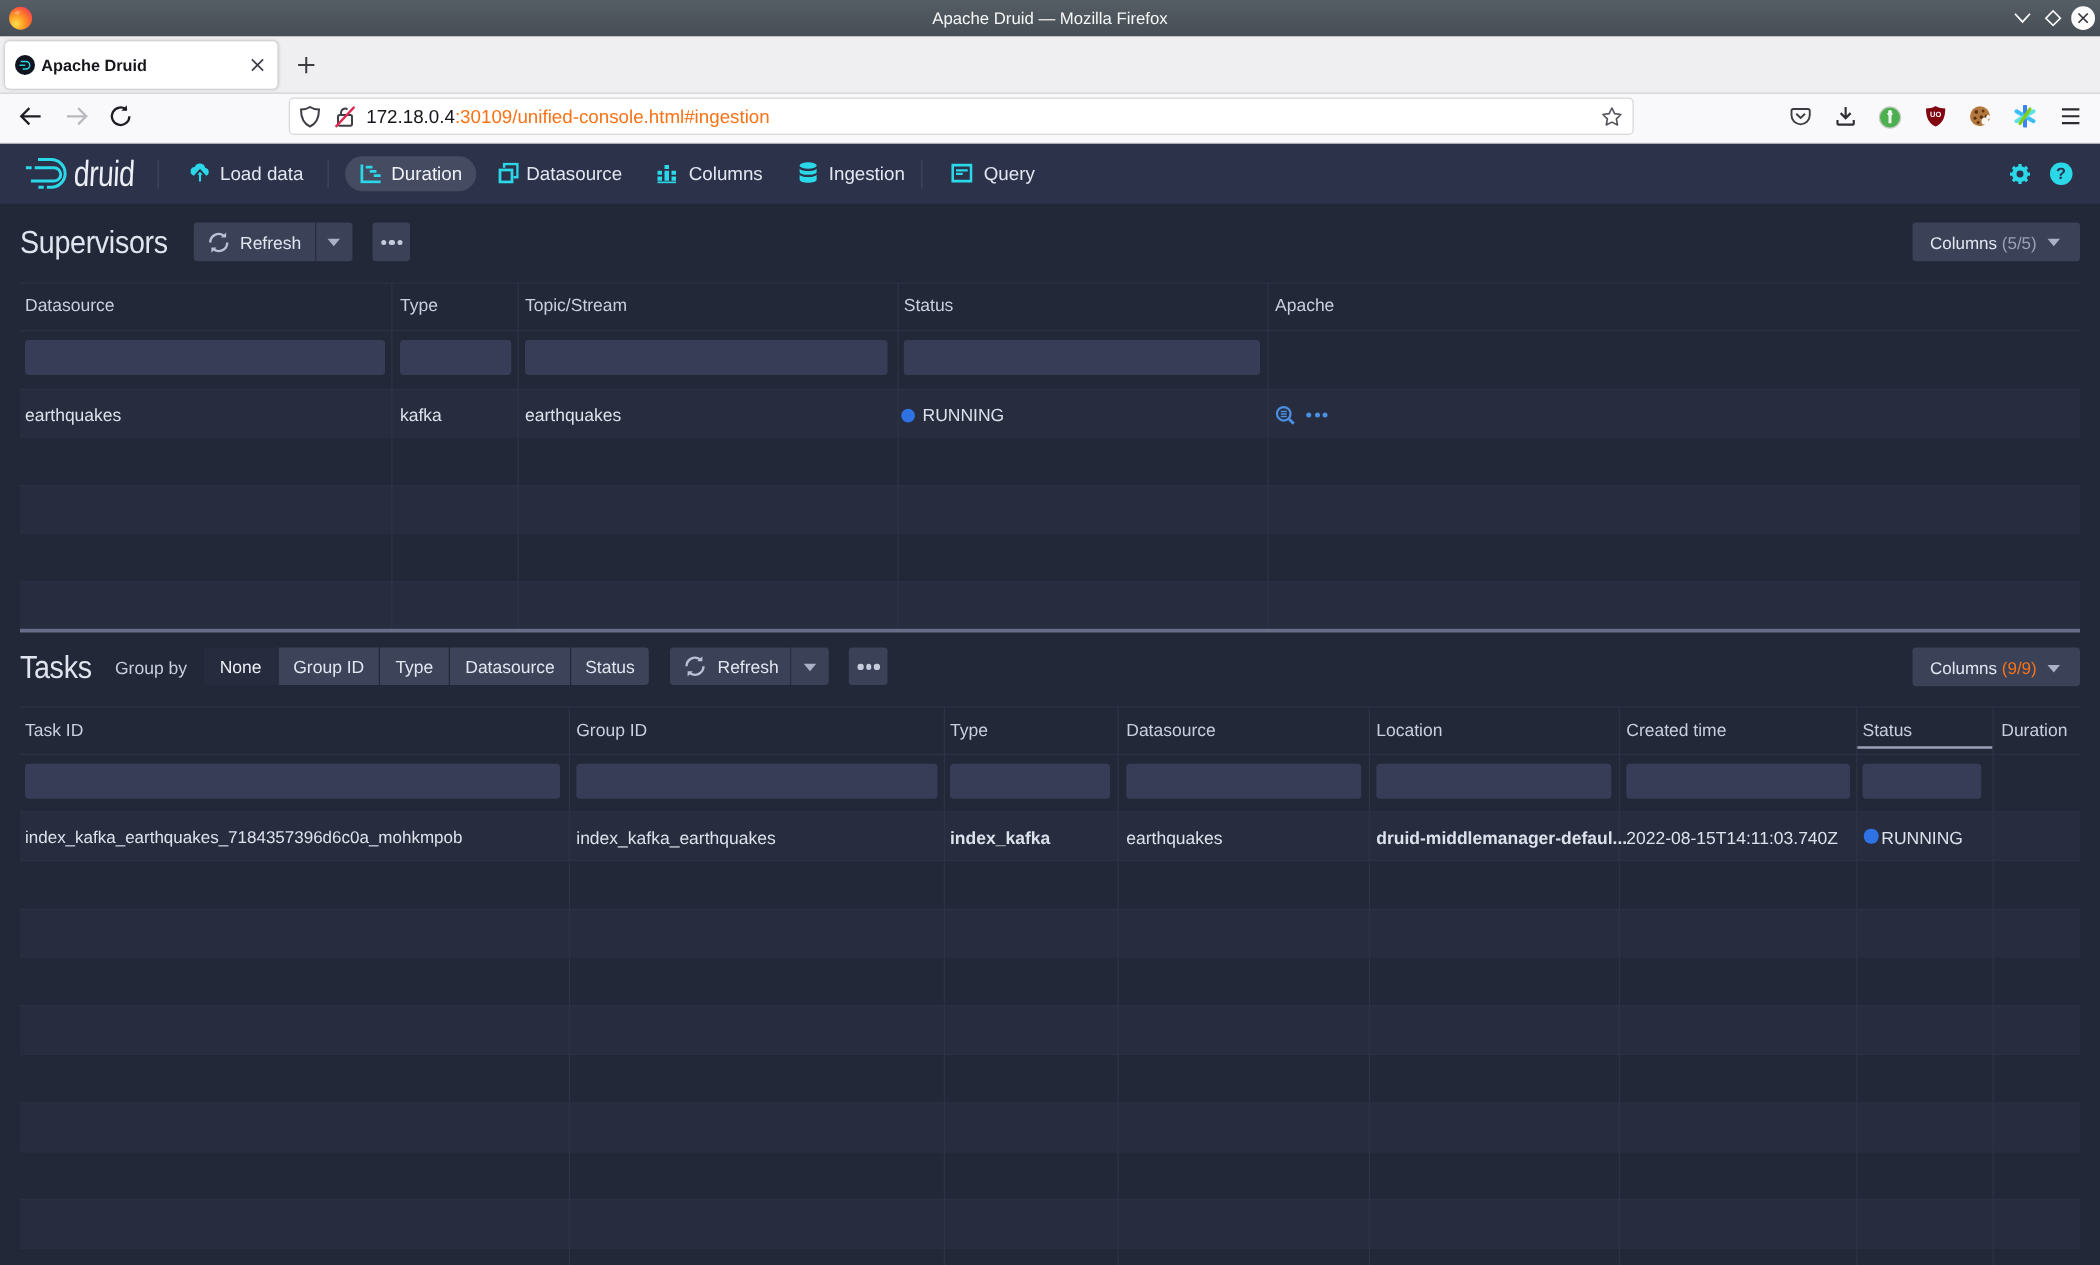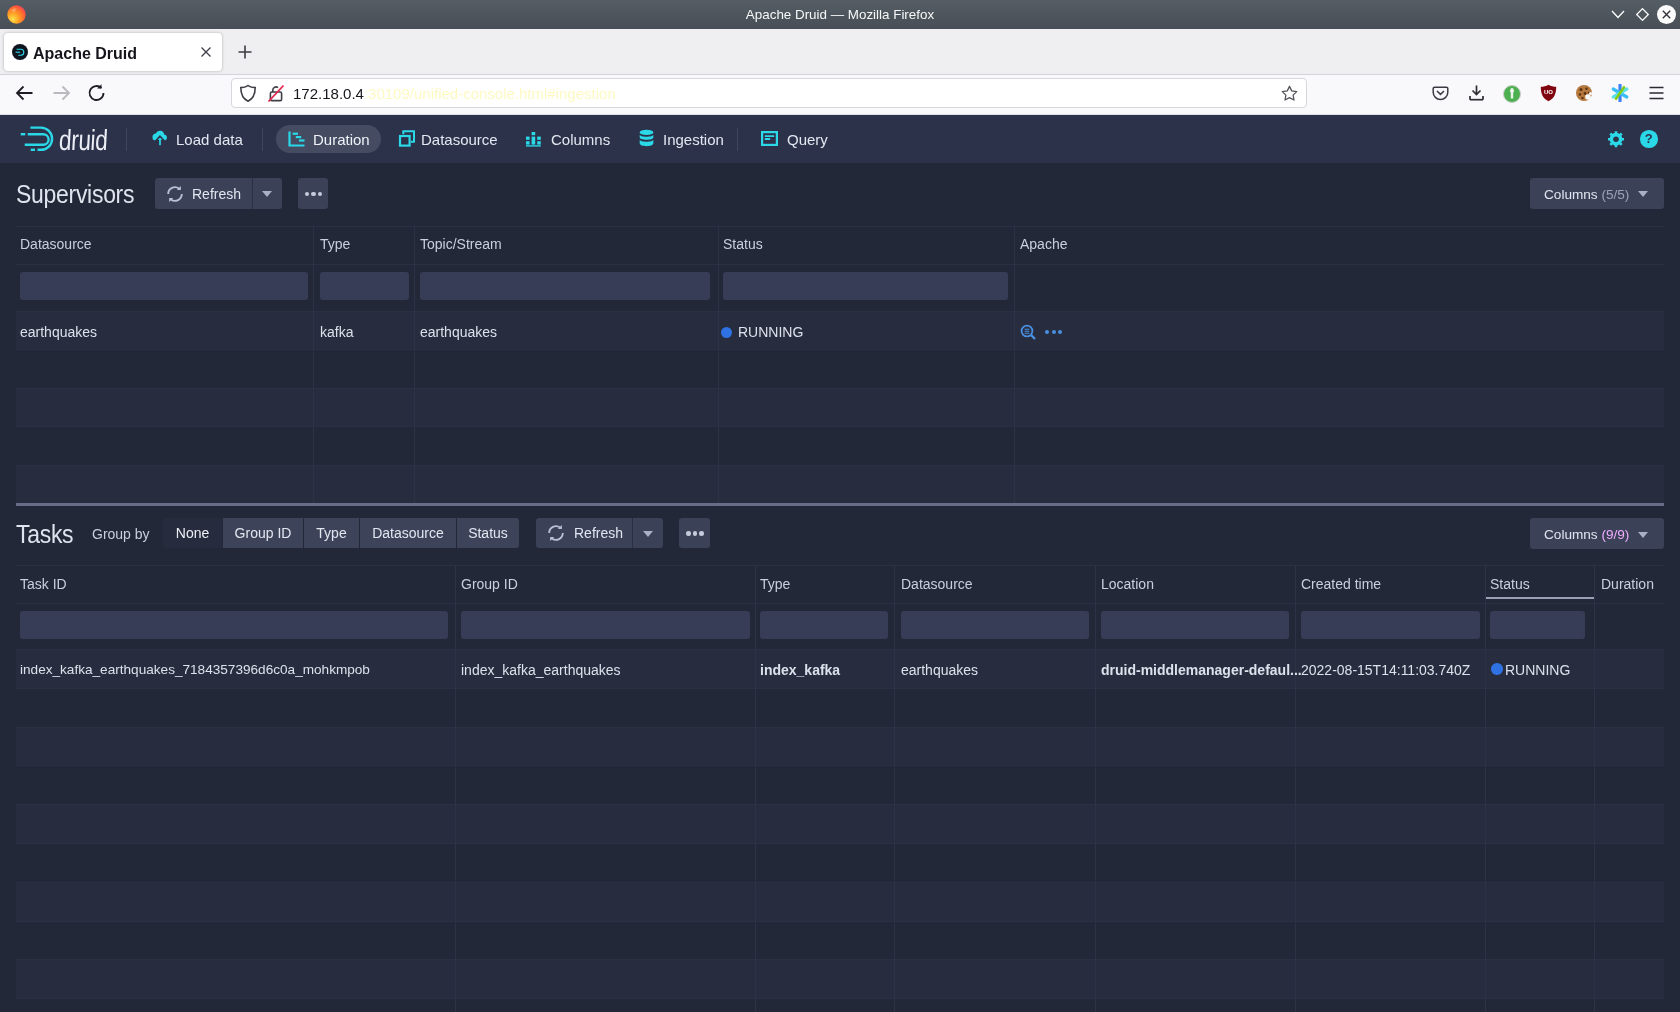--- a/index.html
+++ b/index.html
@@ -7,21 +7,21 @@
 body { font-family:"Liberation Sans",sans-serif; position:relative; background:#232839; }
 .abs { position:absolute; }
 
 
 #titlebar { left:0; top:0; width:1680px; height:29px;
   background:linear-gradient(#555d65,#474e55); }
 #titletext { width:100%; text-align:center; top:6.5px; font-size:13.4px; color:#f6f7f7; }
 #tabbar { left:0; top:29px; width:1680px; height:46px; background:#efeff1; }
 #tab { left:4px; top:33px; width:218px; height:38px; background:#fff; border-radius:4px;
   box-shadow:0 0 3px rgba(0,0,0,.28); }
-#tabtitle { left:33px; top:44.5px; font-size:16px; font-weight:700; color:#16151c; }
+#tabtitle { left:33px; top:44.5px; font-size:13px; font-weight:700; color:#16151c; }
 #tabbarline { left:0; top:74px; width:1680px; height:1px; background:#d4d4d8; }
 #navbar { left:0; top:75px; width:1680px; height:40px; background:#f9f9fb; border-bottom:1px solid #e0e0e4; }
 #urlbar { left:231px; top:78px; width:1076px; height:30px; background:#fff;
   border:1px solid #d7d7dc; border-radius:4px; }
 .urltext { top:85px; font-size:15px; }
 
 
 #druidhead { left:0; top:115px; width:1680px; height:48px; background:#2d324b; }
 .hsep { width:1px; height:23px; top:128px; background:#3f455c; }
 .navtxt { top:131px; font-size:15px; color:#e3e7f0; }
@@ -108,21 +108,21 @@
 
 <svg class="abs" style="left:239px; top:84px;" width="18" height="19" viewBox="0 0 18 19">
   <path d="M9 1.6 C11 3 14 3.6 16.2 3.6 C16.2 9.5 14.8 14.6 9 17.2 C3.2 14.6 1.8 9.5 1.8 3.6 C4 3.6 7 3 9 1.6 Z" fill="none" stroke="#3f3f47" stroke-width="1.6"></path>
 </svg>
 
 <svg class="abs" style="left:266px; top:84px;" width="20" height="19" viewBox="0 0 20 19">
   <rect x="4.4" y="8" width="11.2" height="8.6" rx="1.4" fill="none" stroke="#3f3f47" stroke-width="1.6"></rect>
   <path d="M6.8 8 V6 a3.2 3.2 0 0 1 5.2 -2.4" fill="none" stroke="#3f3f47" stroke-width="1.6"></path>
   <path d="M2.5 17.5 L17.5 1.5" stroke="#e22850" stroke-width="1.8"></path>
 </svg>
-<div class="abs urltext" style="left:293px; color:#17171d;">172.18.0.4<span style="color:#fef9c3;">:30109/unified-console.html#ingestion</span></div>
+<div class="abs urltext" style="left:293px; color:#17171d;">172.18.0.4<span style="color:#f97316;">:30109/unified-console.html#ingestion</span></div>
 
 <svg class="abs" style="left:1281px; top:85px;" width="17" height="17" viewBox="0 0 17 17">
   <path d="M8.5 1.4 L10.7 5.9 L15.7 6.6 L12.1 10.1 L13 15 L8.5 12.7 L4 15 L4.9 10.1 L1.3 6.6 L6.3 5.9 Z" fill="none" stroke="#54545c" stroke-width="1.3" stroke-linejoin="round"></path>
 </svg>
 
 <svg class="abs" style="left:1432px; top:85px;" width="17" height="17" viewBox="0 0 17 17">
   <path d="M2.6 2.2 h11.8 a1.4 1.4 0 0 1 1.4 1.4 v3.6 a7.3 7.3 0 0 1 -14.6 0 V3.6 a1.4 1.4 0 0 1 1.4 -1.4 Z" fill="none" stroke="#3b3b42" stroke-width="1.5"></path>
   <path d="M5 6 L8.5 9.4 L12 6" fill="none" stroke="#3b3b42" stroke-width="1.5"></path>
 </svg>
 <svg class="abs" style="left:1468px; top:84px;" width="17" height="18" viewBox="0 0 17 18">
@@ -308,21 +308,21 @@
   <path d="M3.1 17.1 v-4.1 h4.1 Z" fill="#b9c0d4"></path>
 </svg>
 <div class="abs btntxt" style="left:574px; top:525px;">Refresh</div>
 <div class="abs caret" style="left:643px; top:531px;"></div>
 <div class="abs btn" style="left:679px; top:518px; width:31px; height:30px;"></div>
 <div class="abs mdot" style="left:686px; top:531px;"></div>
 <div class="abs mdot" style="left:692.5px; top:531px;"></div>
 <div class="abs mdot" style="left:699px; top:531px;"></div>
 
 <div class="abs btn" style="left:1530px; top:518px; width:134px; height:31px;"></div>
-<div class="abs btntxt" style="left:1544px; top:526.5px; font-size:13.6px;">Columns <span style="color:#f0abfc;">(9/9)</span></div>
+<div class="abs btntxt" style="left:1544px; top:526.5px; font-size:13.6px;">Columns <span style="color:#f97316;">(9/9)</span></div>
 <div class="abs caret" style="left:1638px; top:531.5px;"></div>
 
 <div class="abs hline" style="left:16px; top:564.6px; width:1648px;"></div>
 <div class="abs hdrtxt" style="left:20px; top:576px;">Task ID</div>
 <div class="abs hdrtxt" style="left:461px; top:576px;">Group ID</div>
 <div class="abs hdrtxt" style="left:760px; top:576px;">Type</div>
 <div class="abs hdrtxt" style="left:901px; top:576px;">Datasource</div>
 <div class="abs hdrtxt" style="left:1101px; top:576px;">Location</div>
 <div class="abs hdrtxt" style="left:1301px; top:576px;">Created time</div>
 <div class="abs hdrtxt" style="left:1490px; top:576px;">Status</div>

